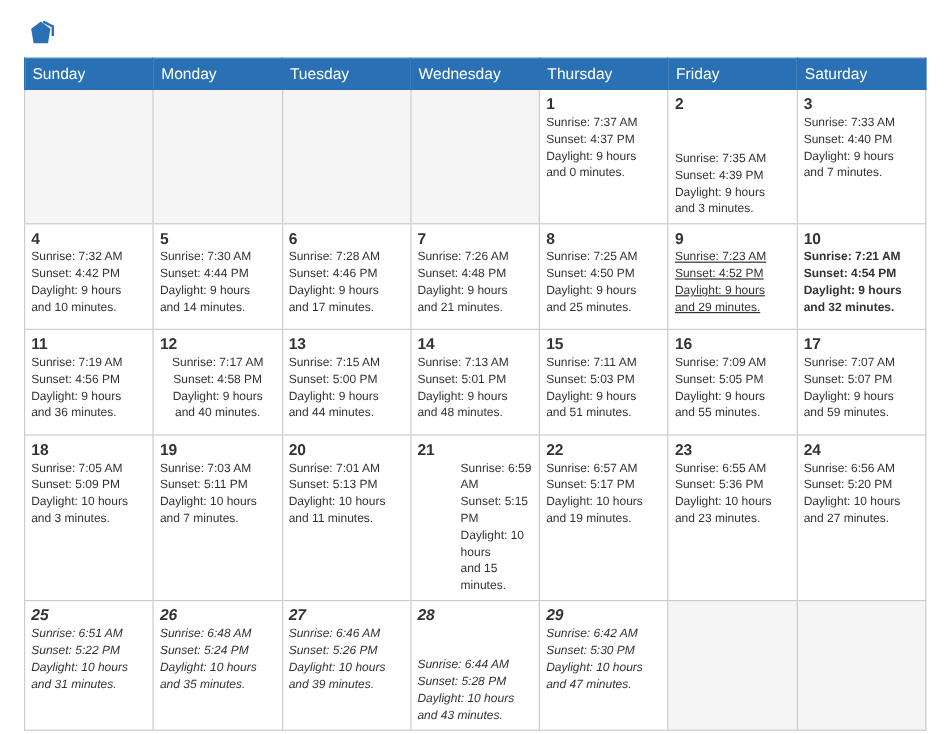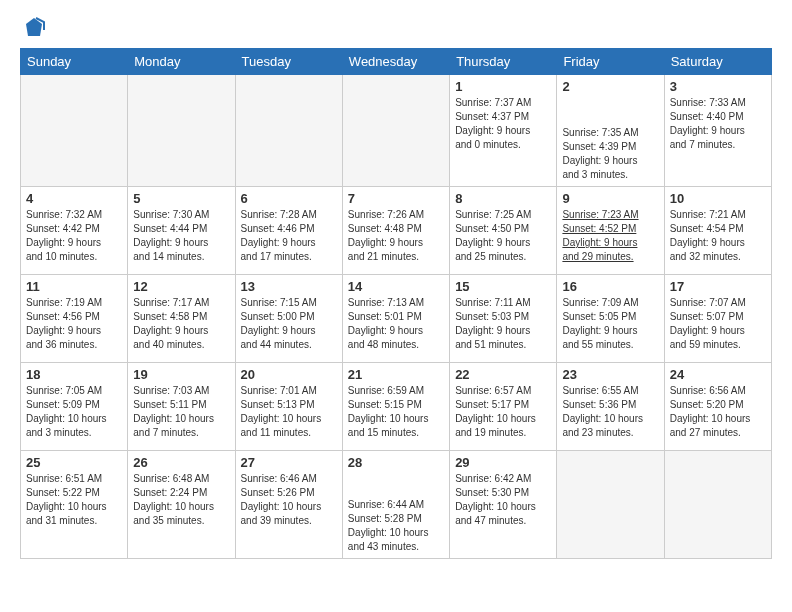--- a/index.html
+++ b/index.html
@@ -82,20 +82,21 @@
       margin-bottom: 2px;
       color: #333;
     }
     .day-info {
       font-size: 10px;
       color: #333;
       line-height: 1.4;
     }
     .last-row td {
       height: 78px;
+      font-style: italic;
     }
   </style>
 </head>
 <body>
 
 <div class="page">
   <div class="header">
     <div class="logo">
       <div>
         <div class="logo-text">
@@ -191,37 +192,37 @@
           </td>
           <td>
             <div class="day-number">9</div>
             <div class="day-info" style="white-space: pre-line; text-decoration: underline;">Sunrise: 7:23 AM
 Sunset: 4:52 PM
 Daylight: 9 hours
 and 29 minutes.</div>
           </td>
           <td>
             <div class="day-number">10</div>
-            <div class="day-info" style="white-space: pre-line;">Sunrise: 7:21 AM
+            <div class="day-info" style="white-space: pre-line; font-weight: bold;">Sunrise: 7:21 AM
 Sunset: 4:54 PM
 Daylight: 9 hours
 and 32 minutes.</div>
           </td>
         </tr>
         <tr>
           <td>
             <div class="day-number">11</div>
             <div class="day-info" style="white-space: pre-line;">Sunrise: 7:19 AM
 Sunset: 4:56 PM
 Daylight: 9 hours
 and 36 minutes.</div>
           </td>
           <td>
             <div class="day-number">12</div>
-            <div class="day-info" style="white-space: pre-line;">Sunrise: 7:17 AM
+            <div class="day-info" style="white-space: pre-line; text-align: center;">Sunrise: 7:17 AM
 Sunset: 4:58 PM
 Daylight: 9 hours
 and 40 minutes.</div>
           </td>
           <td>
             <div class="day-number">13</div>
             <div class="day-info" style="white-space: pre-line;">Sunrise: 7:15 AM
 Sunset: 5:00 PM
 Daylight: 9 hours
 and 44 minutes.</div>
@@ -272,21 +273,21 @@
           </td>
           <td>
             <div class="day-number">20</div>
             <div class="day-info" style="white-space: pre-line;">Sunrise: 7:01 AM
 Sunset: 5:13 PM
 Daylight: 10 hours
 and 11 minutes.</div>
           </td>
           <td>
             <div class="day-number">21</div>
-            <div class="day-info" style="white-space: pre-line;">Sunrise: 6:59 AM
+            <div class="day-info" style="white-space: pre-line; margin-left: 36px;">Sunrise: 6:59 AM
 Sunset: 5:15 PM
 Daylight: 10 hours
 and 15 minutes.</div>
           </td>
           <td>
             <div class="day-number">22</div>
             <div class="day-info" style="white-space: pre-line;">Sunrise: 6:57 AM
 Sunset: 5:17 PM
 Daylight: 10 hours
 and 19 minutes.</div>
@@ -310,21 +311,21 @@
           <td>
             <div class="day-number">25</div>
             <div class="day-info" style="white-space: pre-line;">Sunrise: 6:51 AM
 Sunset: 5:22 PM
 Daylight: 10 hours
 and 31 minutes.</div>
           </td>
           <td>
             <div class="day-number">26</div>
             <div class="day-info" style="white-space: pre-line;">Sunrise: 6:48 AM
-Sunset: 2:24 PM
+Sunset: 5:24 PM
 Daylight: 10 hours
 and 35 minutes.</div>
           </td>
           <td>
             <div class="day-number">27</div>
             <div class="day-info" style="white-space: pre-line;">Sunrise: 6:46 AM
 Sunset: 5:26 PM
 Daylight: 10 hours
 and 39 minutes.</div>
           </td>

